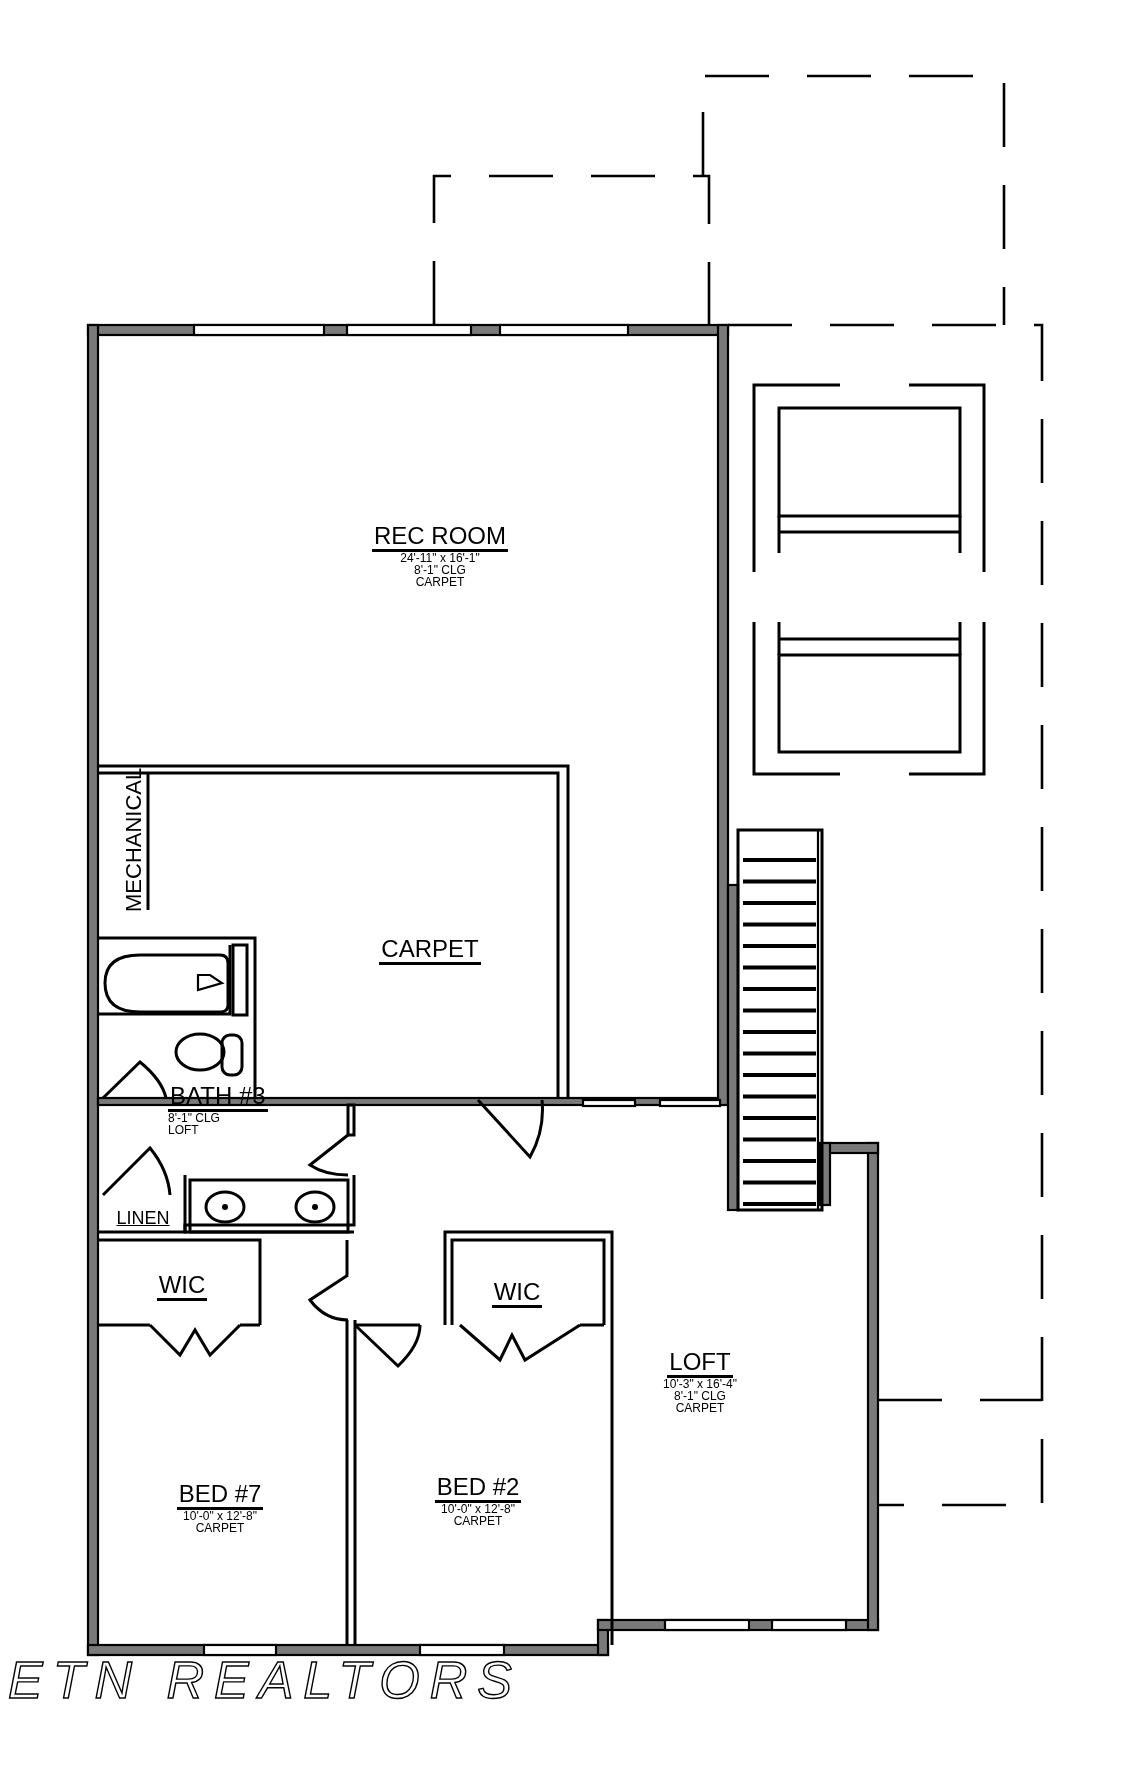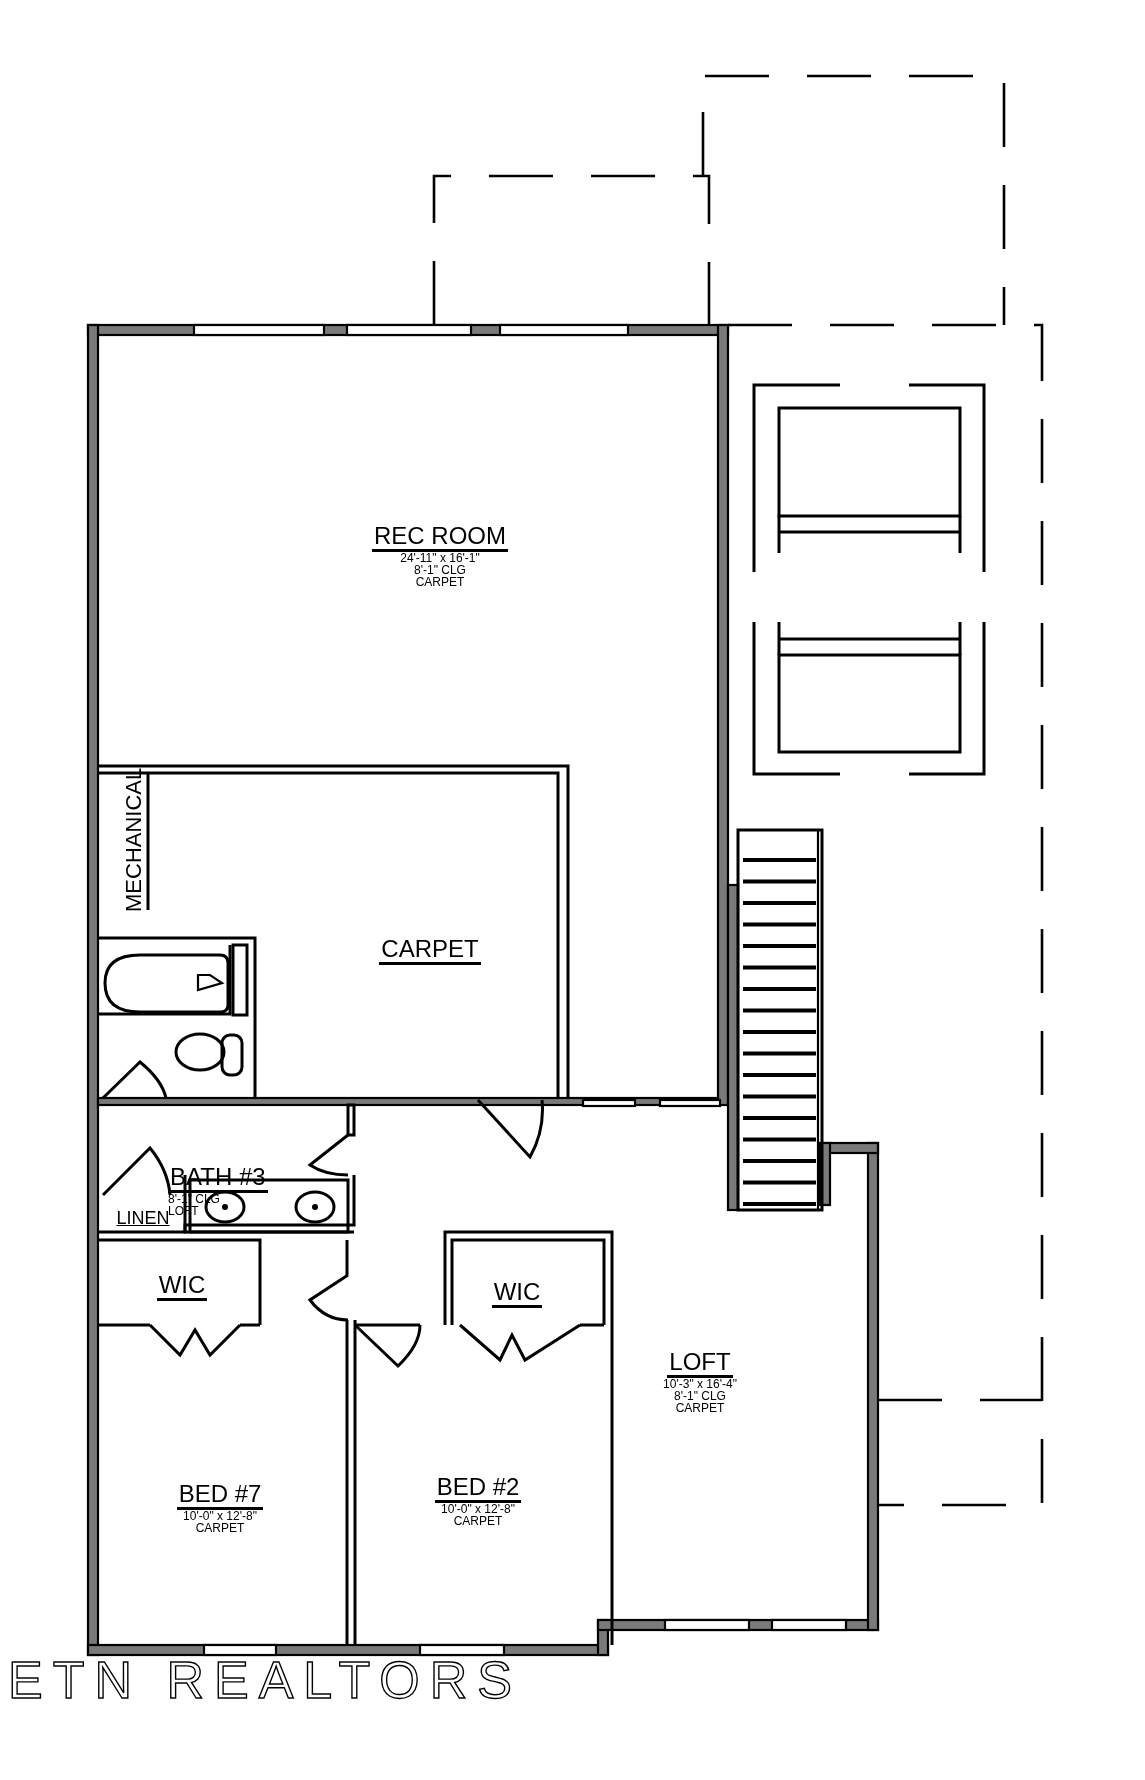--- a/index.html
+++ b/index.html
@@ -7,21 +7,21 @@
   svg { position:absolute; left:0; top:0; }
   .wall { fill:#7a7a7a; stroke:#000; stroke-width:2.2; }
   .line { fill:none; stroke:#000; stroke-width:3; }
   .thin { fill:none; stroke:#000; stroke-width:2.2; }
   .dash { fill:none; stroke:#000; stroke-width:2.6; stroke-dasharray:64 38; }
   .win  { fill:#fff; stroke:#000; stroke-width:2.2; }
   .lbl { position:absolute; text-align:center; color:#000; }
   .room-name { font-size:24px; line-height:24px; display:inline-block; border-bottom:3px solid #000; padding:0 2px 1px; }
   .room-sub { font-size:12px; line-height:12px; }
   .vert { position:absolute; transform:rotate(-90deg); transform-origin:left top; font-size:22px; white-space:nowrap; }
-  .wm { position:absolute; left:8px; top:1650px; font-size:52px; letter-spacing:10px; color:#fff; -webkit-text-stroke:1.4px #000; font-weight:normal; font-family:"Liberation Sans", sans-serif; }
+  .wm { position:absolute; left:8px; top:1650px; font-size:52px; letter-spacing:10px; color:#fff; -webkit-text-stroke:1.4px #000; font-weight:normal; font-family:"Liberation Sans", sans-serif;font-style:italic; }
 </style>
 </head>
 <body>
 
 <svg width="1145" height="1780" viewBox="0 0 1145 1780">
 
   <g>
     <path class="dash" d="M434 325 L434 176 L709 176 L709 325"></path>
     <path class="dash" d="M703 176 L703 76 L1004 76 L1004 325"></path>
     <path class="dash" d="M728 325 L1042 325 L1042 1505 L878 1505"></path>
@@ -154,21 +154,21 @@
   <div class="room-sub">8'-1" CLG</div>
   <div class="room-sub">CARPET</div>
 </div>
 
 <div class="lbl" style="left:370px; top:937px; width:120px;">
   <div class="room-name">CARPET</div>
 </div>
 
 <div class="vert" style="left:121px; top:912px;">MECHANICAL</div>
 
-<div class="lbl" style="left:168px; top:1165px; text-align:left;">
+<div class="lbl" style="left:168px; top:1084px; text-align:left;">
   <div class="room-name">BATH #3</div>
   <div class="room-sub">8'-1" CLG</div>
   <div class="room-sub">LOFT</div>
 </div>
 
 <div class="lbl" style="left:108px; top:1208px; width:70px;text-decoration:underline;">
   <div style="font-size:18px;">LINEN</div>
 </div>
 
 <div class="lbl" style="left:152px; top:1273px; width:60px;">

